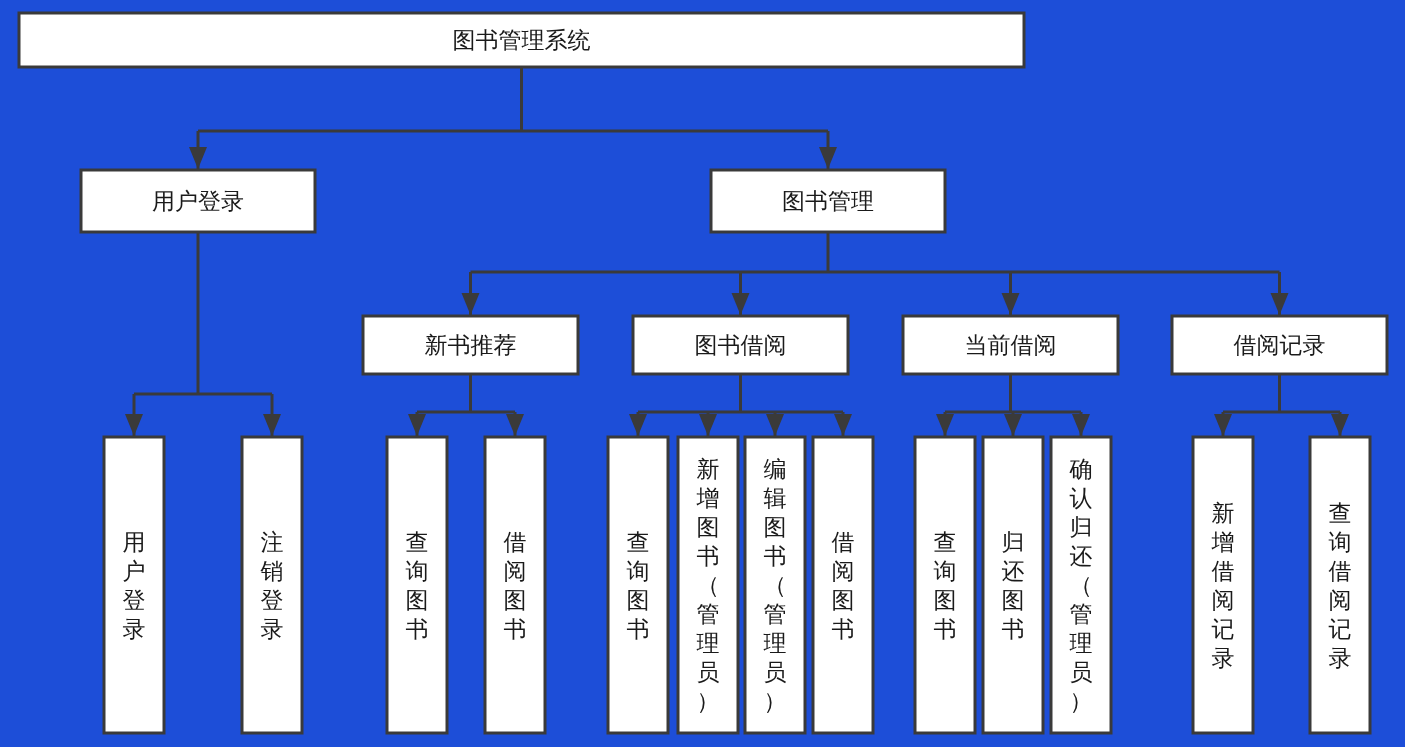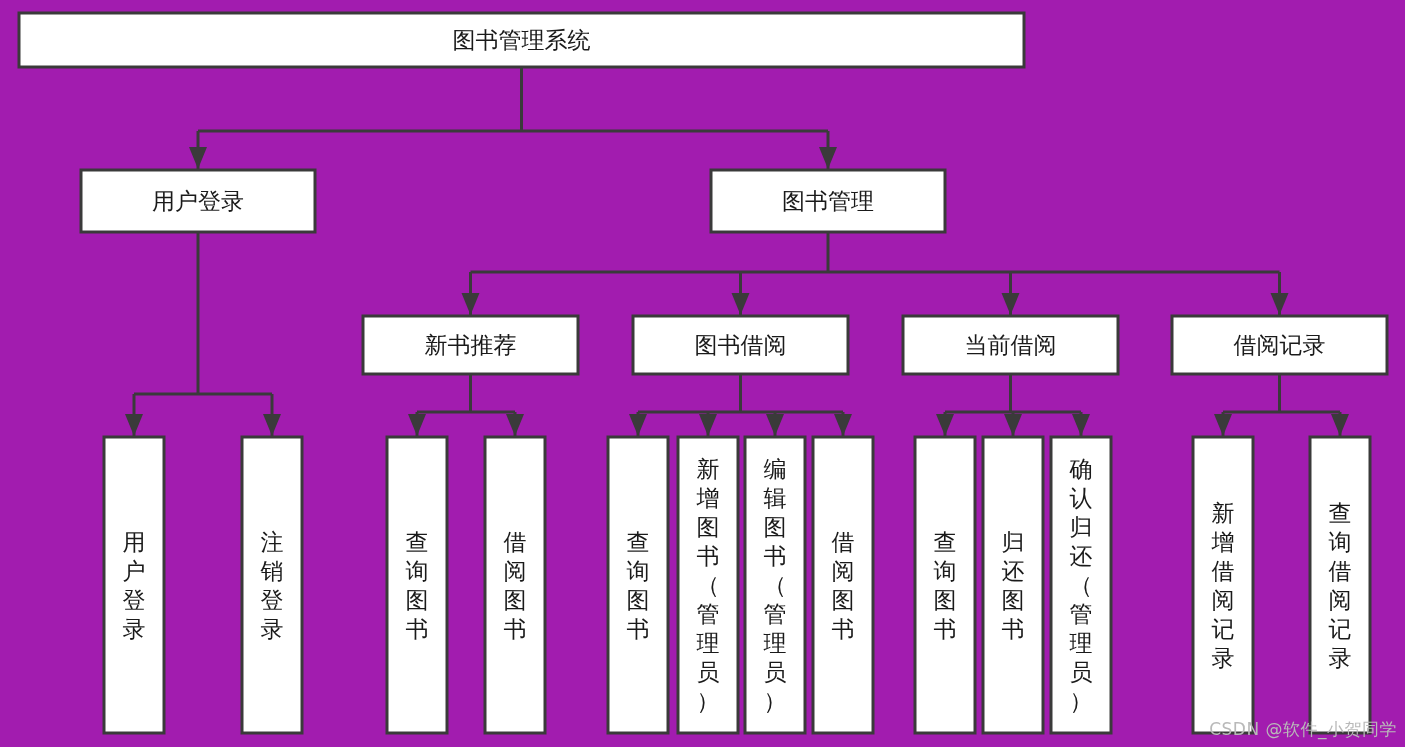--- a/index.html
+++ b/index.html
@@ -7,21 +7,21 @@
     padding: 0;
     background: #ffffff;
   }
   body {
     font-family: "DejaVu Sans", "Liberation Sans", sans-serif;
   }
   #diagram-root {
     position: relative;
     width: 1405px;
     height: 747px;
-    background: #a21caf;
+    background: #1d4ed8;
     overflow: hidden;
   }
   svg.flow {
     position: absolute;
     top: 0;
     left: 0;
     width: 1405px;
     height: 747px;
   }
   .node-rect {
@@ -196,14 +196,13 @@
         <g>
           <rect x="1193" y="437" width="60" height="296" class="node-rect"></rect>
           <text x="1223" class="node-label-v"><tspan x="1223" y="520.62">新</tspan><tspan x="1223" y="549.62">增</tspan><tspan x="1223" y="578.62">借</tspan><tspan x="1223" y="607.62">阅</tspan><tspan x="1223" y="636.62">记</tspan><tspan x="1223" y="665.62">录</tspan></text>
         </g>
         <g>
           <rect x="1310" y="437" width="60" height="296" class="node-rect"></rect>
           <text x="1340" class="node-label-v"><tspan x="1340" y="520.62">查</tspan><tspan x="1340" y="549.62">询</tspan><tspan x="1340" y="578.62">借</tspan><tspan x="1340" y="607.62">阅</tspan><tspan x="1340" y="636.62">记</tspan><tspan x="1340" y="665.62">录</tspan></text>
         </g>
       </g>
   </svg>
-  <div class="watermark">CSDN @软件_小贺同学</div>
 </div>
 
 </body></html>

